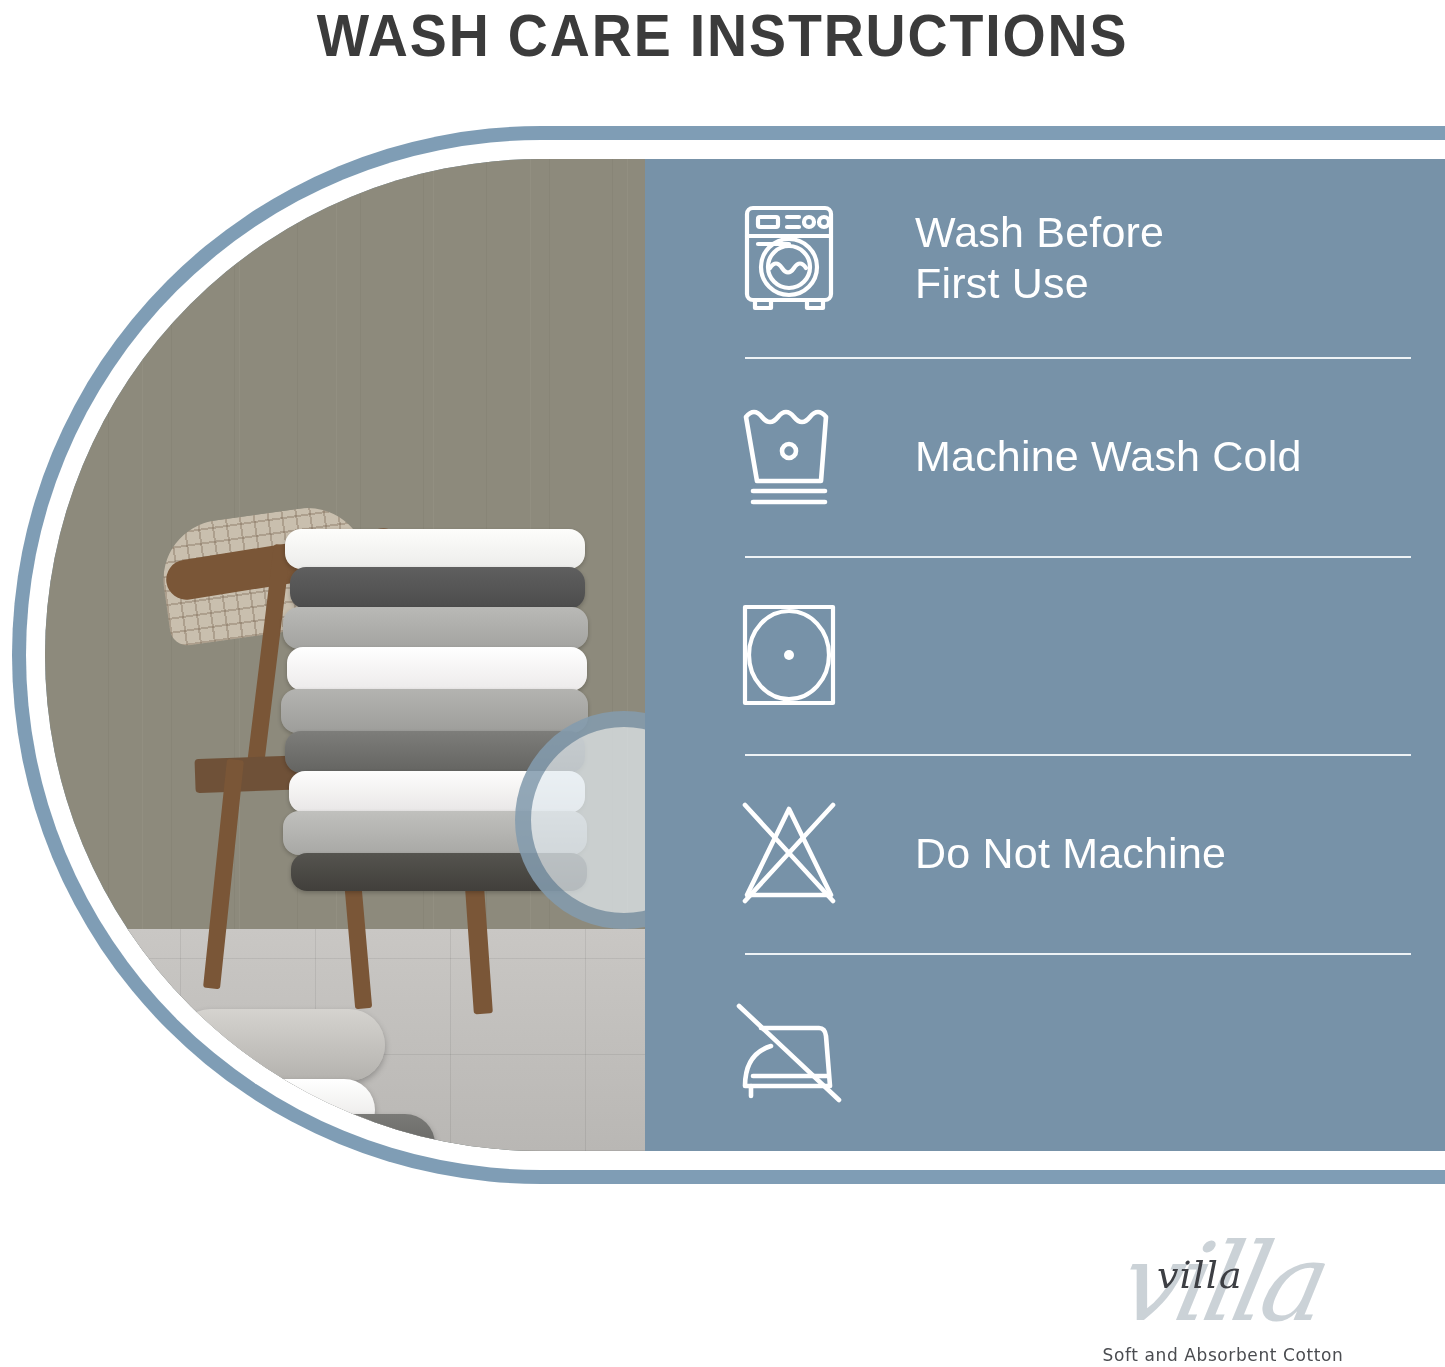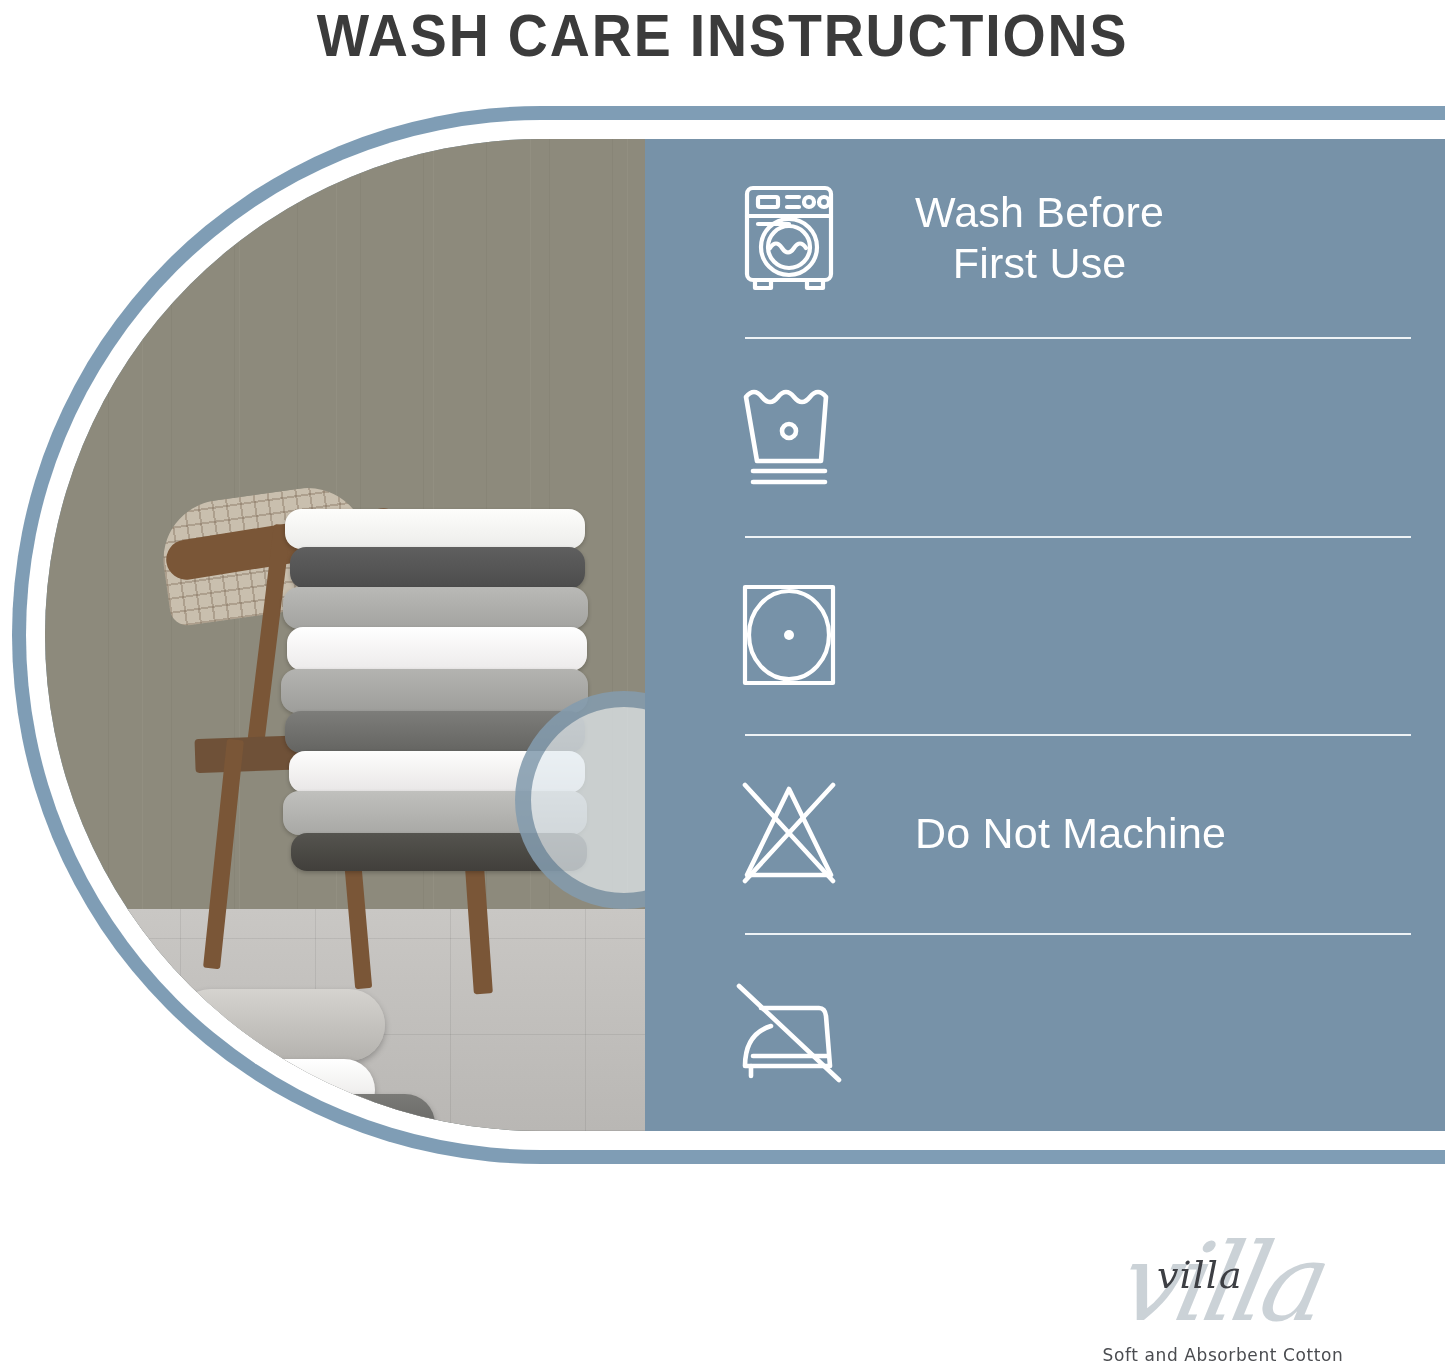--- a/index.html
+++ b/index.html
@@ -13,22 +13,22 @@
   #title{
     position:absolute; left:0; top:0; width:1445px; height:72px;
     display:flex; align-items:center; justify-content:center;
     font-weight:bold; font-size:59px; letter-spacing:2px;
     color:#3b3b3b; white-space:nowrap;
     transform:scaleX(0.94); transform-origin:center center;
   }
 
   
   #card{
-    position:absolute; left:12px; top:106px;
-    width:1433px; height:1058px;text-align:center;
+    position:absolute; left:12px; top:126px;
+    width:1433px; height:1058px;
   }
   
   #ring-outer{
     position:absolute; left:0; top:0; width:1433px; height:1058px;
     border-radius:529px 0 0 529px;
     background:#7f9db5;
   }
   
   #ring-gap{
     position:absolute; left:14px; top:14px; width:1419px; height:1030px;
@@ -262,20 +262,21 @@
 
         <div class="row">
           <div class="ico">
             <svg width="104" height="108" viewBox="0 0 104 108" fill="none" stroke="#ffffff" stroke-width="4.6" stroke-linecap="round" stroke-linejoin="round">
               <path d="M9 14 q8 -10 16 0 q8 10 16 0 q8 -10 16 0 q8 10 16 0 q8 -10 16 0 L84 78 H20 Z"></path>
               <circle cx="52" cy="48" r="7"></circle>
               <line x1="16" y1="88" x2="88" y2="88"></line>
               <line x1="16" y1="99" x2="88" y2="99"></line>
             </svg>
           </div>
+          <div class="lbl">Machine Wash Cold</div>
         </div>
 
         <div class="row">
           <div class="ico">
             <svg width="104" height="108" viewBox="0 0 104 108" fill="none" stroke="#ffffff" stroke-width="4.2" stroke-linecap="round" stroke-linejoin="round">
               <rect x="8" y="6" width="88" height="96"></rect>
               <ellipse cx="52" cy="54" rx="40" ry="44"></ellipse>
               <circle cx="52" cy="54" r="5" fill="#ffffff" stroke="none"></circle>
             </svg>
           </div>

